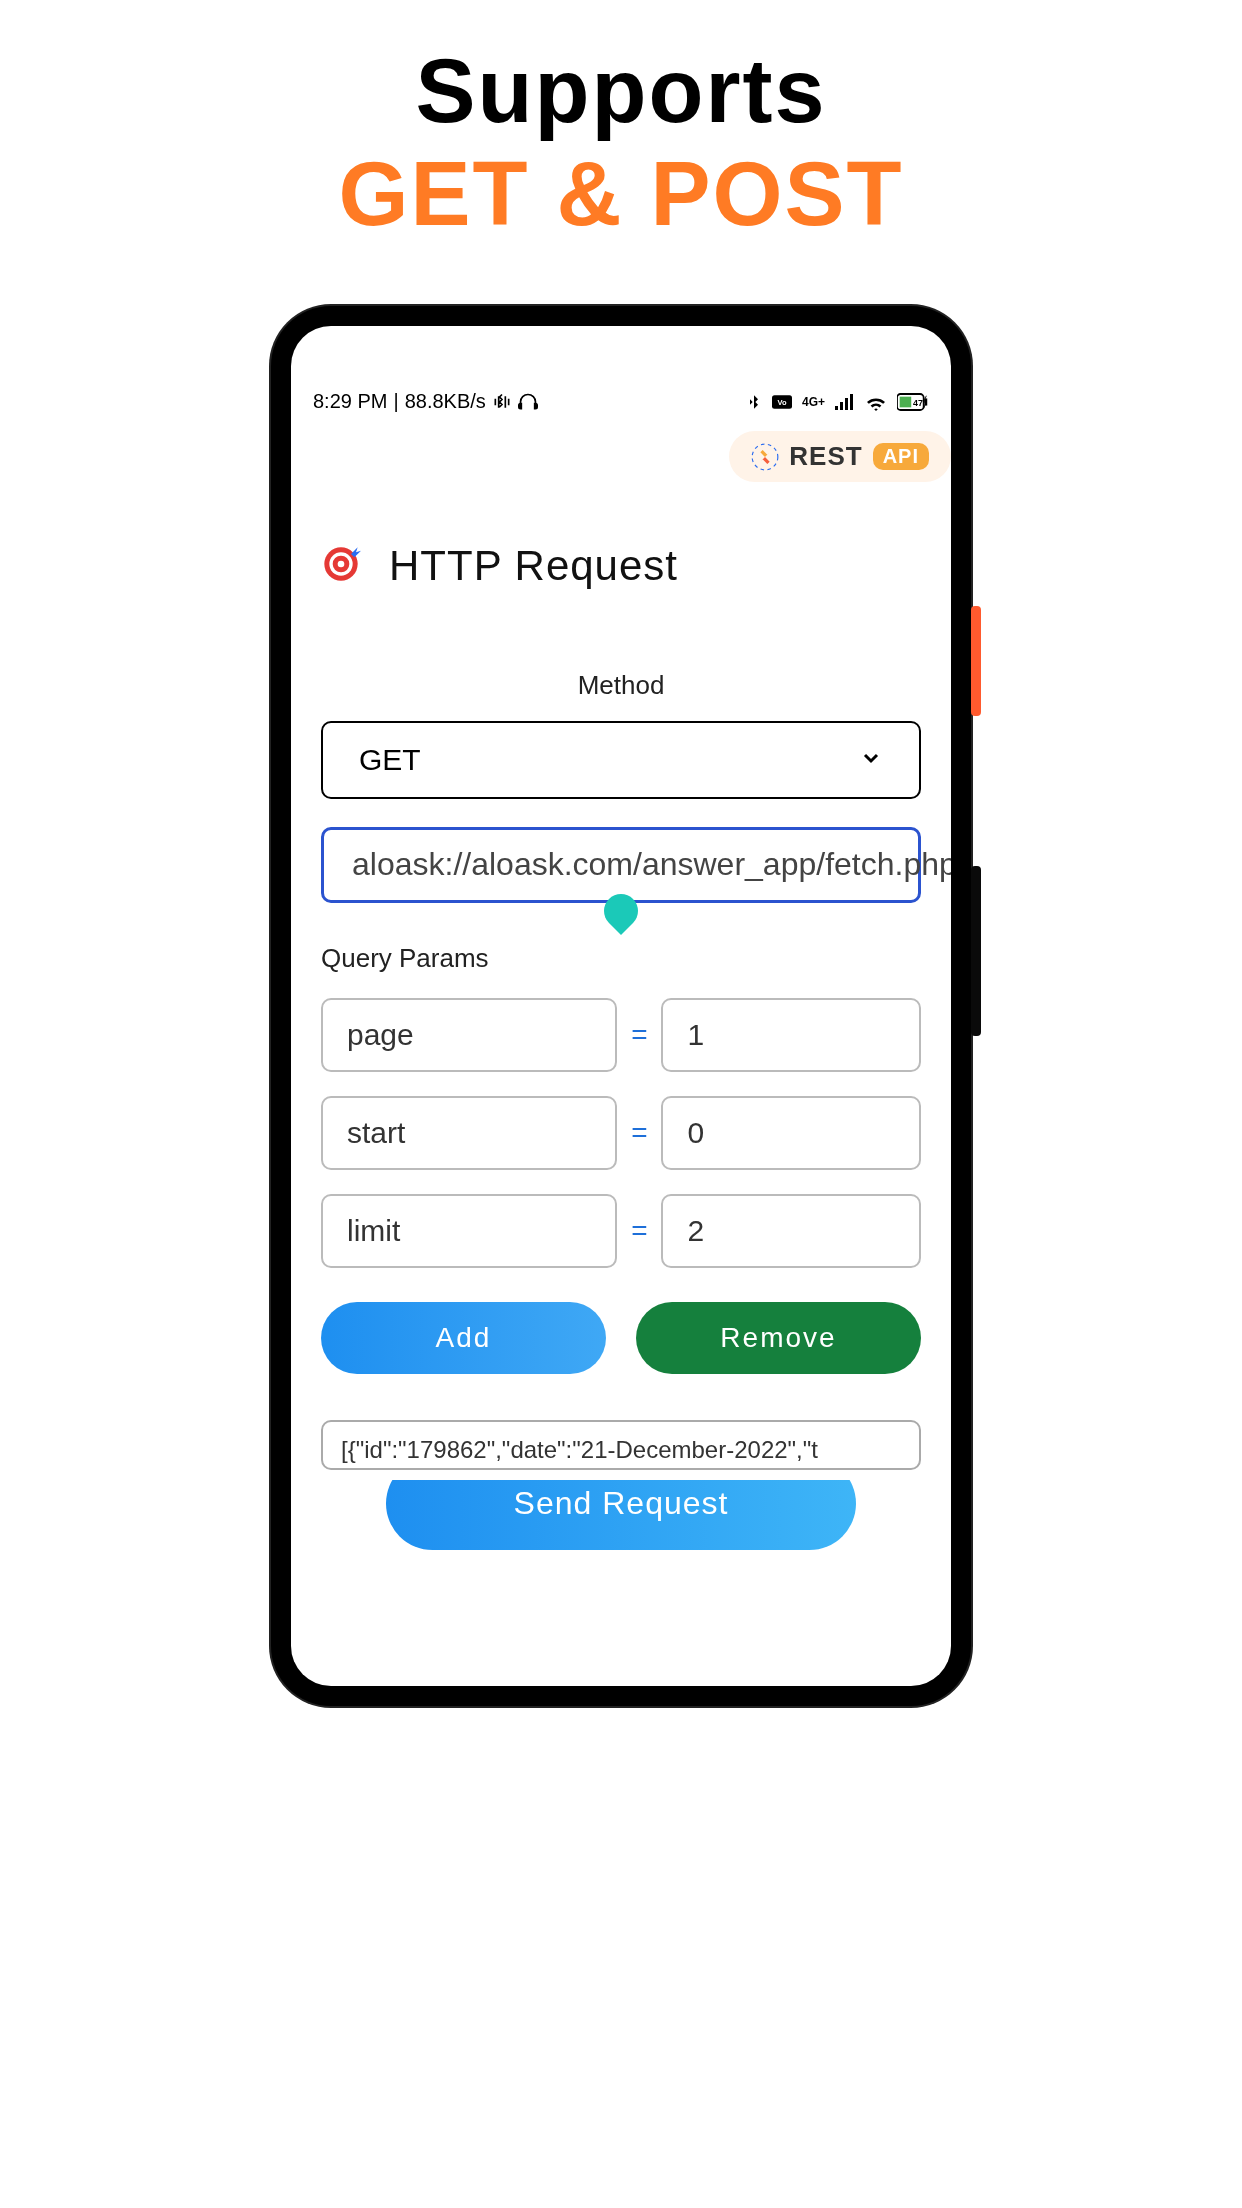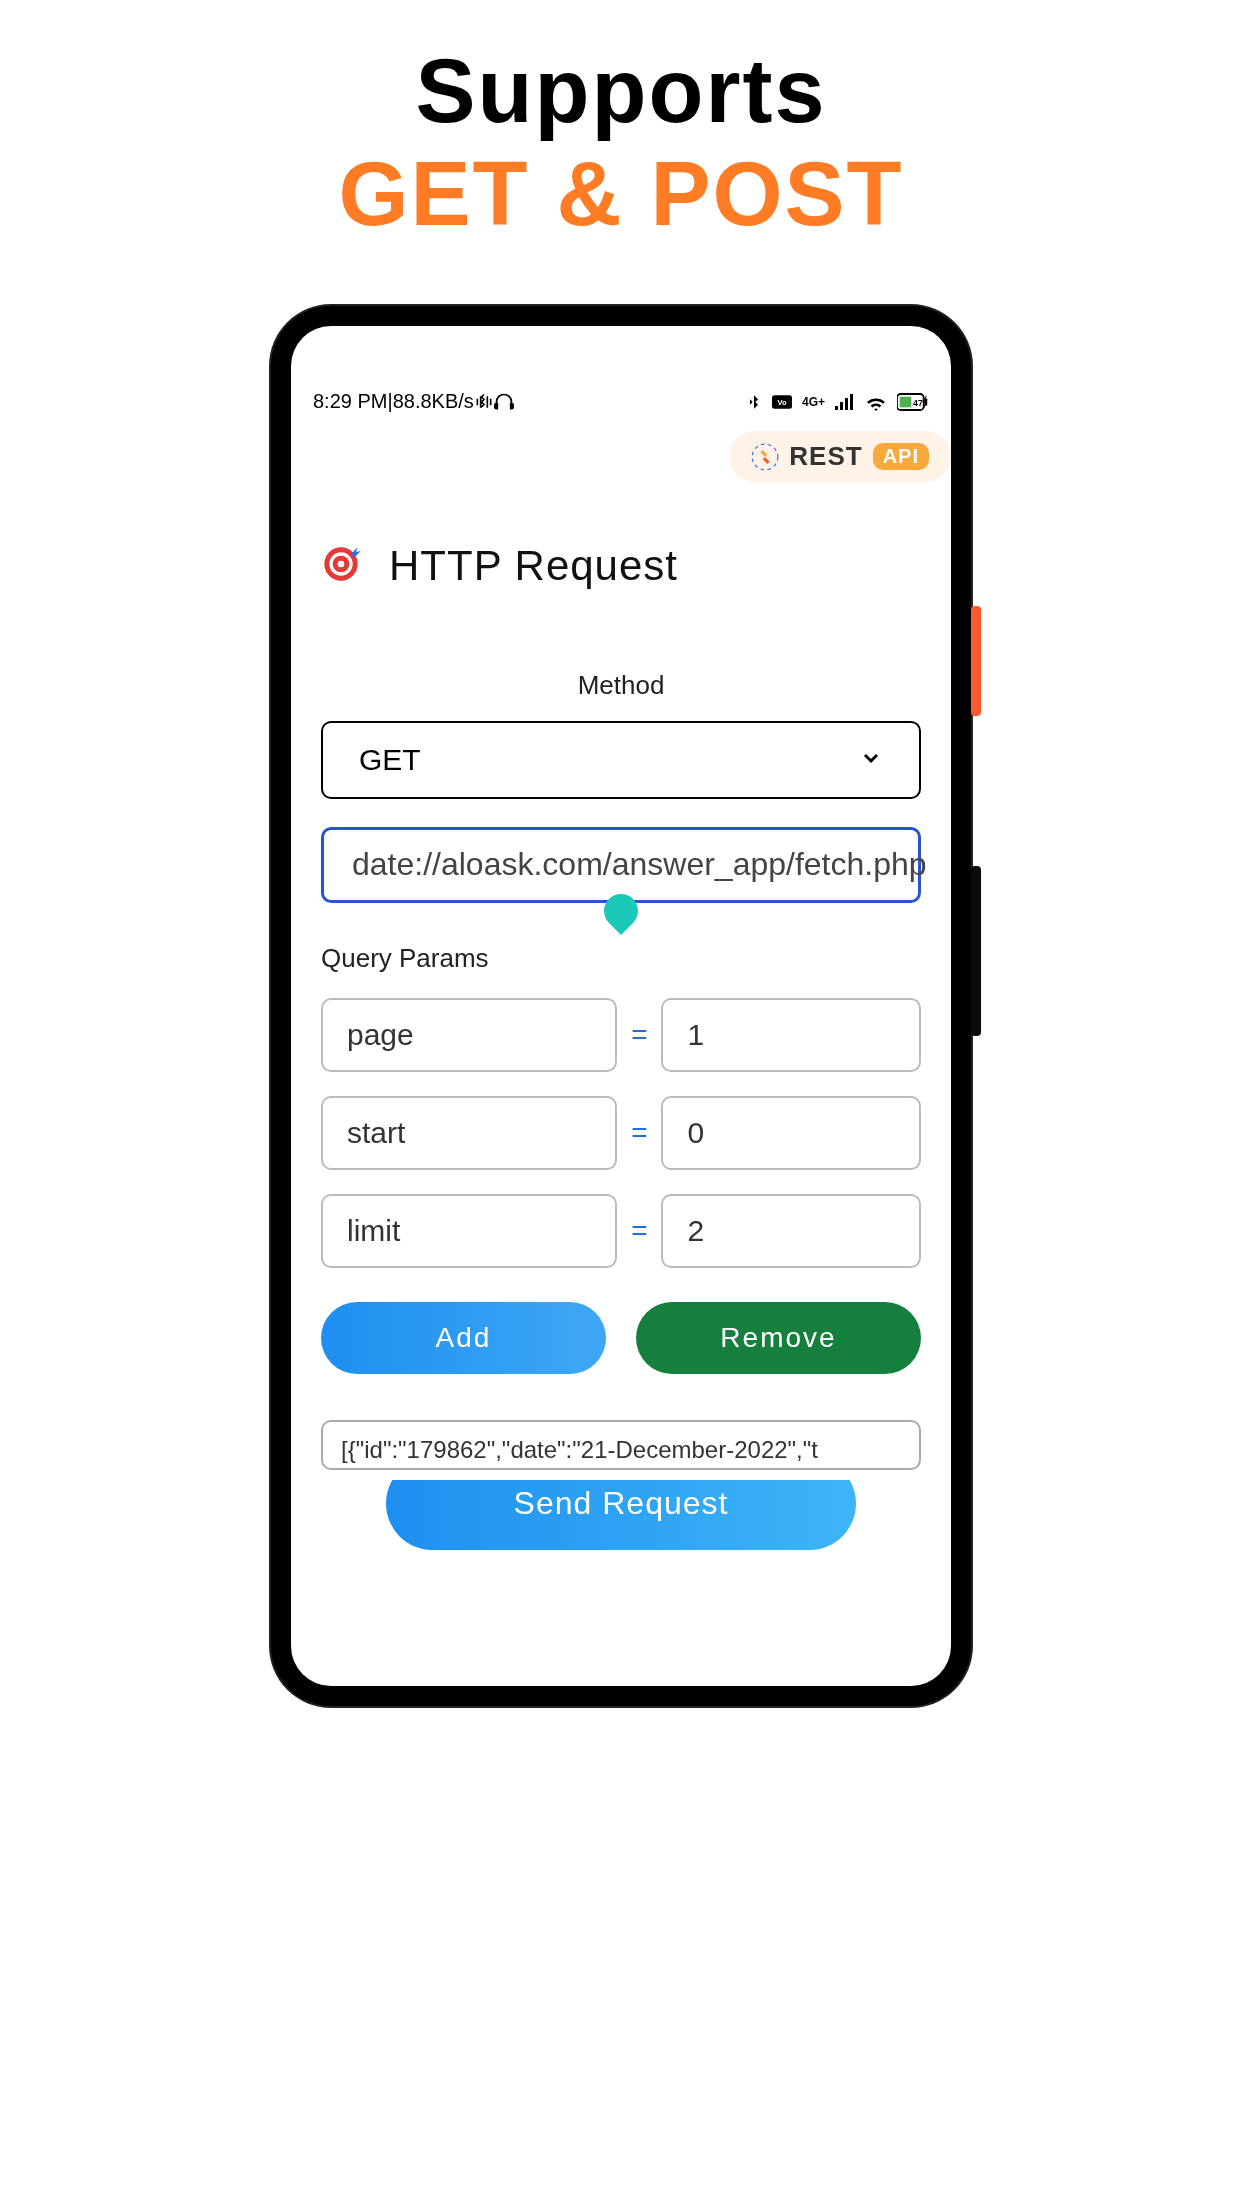--- a/index.html
+++ b/index.html
@@ -90,20 +90,21 @@
       display: flex;
       justify-content: space-between;
       align-items: center;
       padding: 14px 22px 8px;
       font-size: 20px;
       color: #000;
     }
     .status-left {
       display: flex;
       align-items: center;
+      gap: 6px;
     }
     .status-right {
       display: flex;
       align-items: center;
       gap: 10px;
     }
     .status-icon { display: inline-flex; align-items: center; }
     .app-logo-chip {
       margin: 10px auto 0;
       display: inline-flex;
@@ -365,21 +366,21 @@
       <div class="select-box">
         <span>GET</span>
         <span>
           <svg width="24" height="24" viewBox="0 0 24 24" fill="none" stroke="#000" stroke-width="3">
               <path d="M6 9l6 6 6-6"></path>
             </svg>
         </span>
       </div>
 
       <div class="url-input">
-        <span>date://aloask.com/answer_app/fetch.php</span>
+        <span>aloask://aloask.com/answer_app/fetch.php</span>
         <div class="cursor-teardrop"></div>
       </div>
 
       <div class="qp-label">Query Params</div>
 
       <div class="param-row">
         <div class="param-key">page</div>
         <div class="eq-sign">=</div>
         <div class="param-val">1</div>
       </div>

